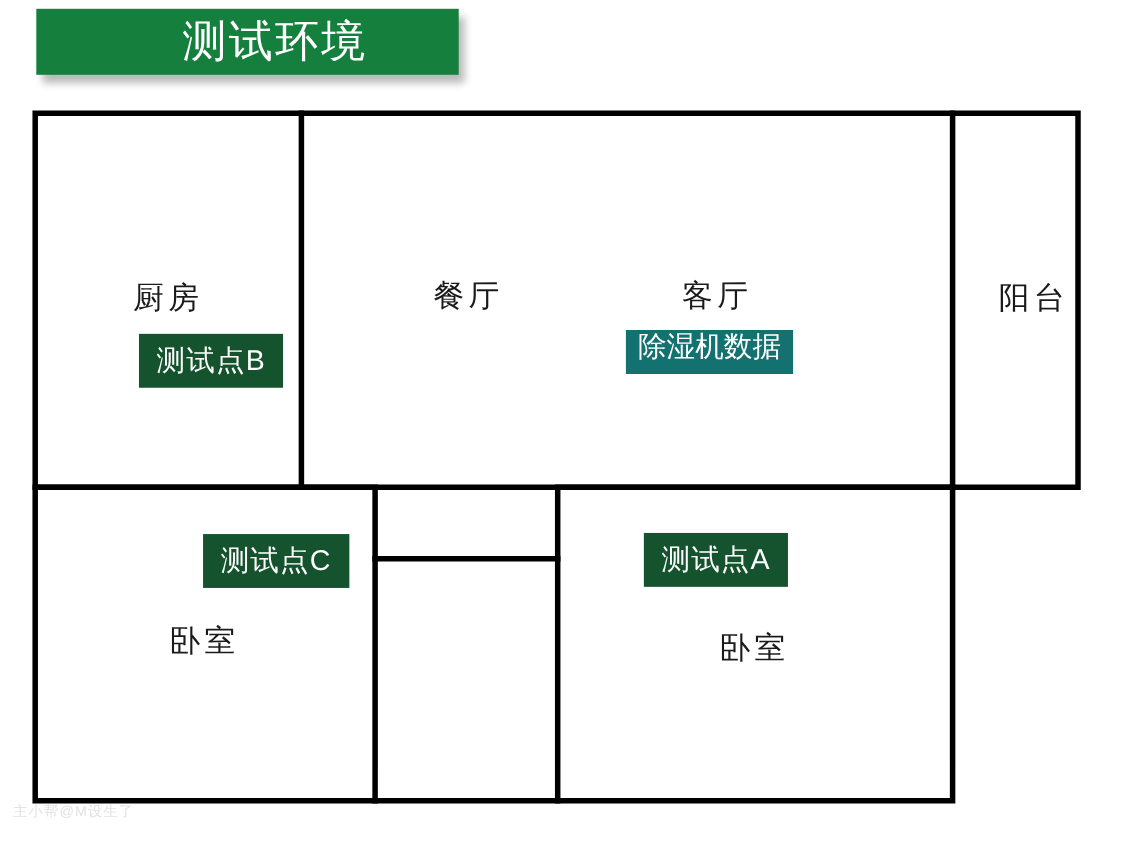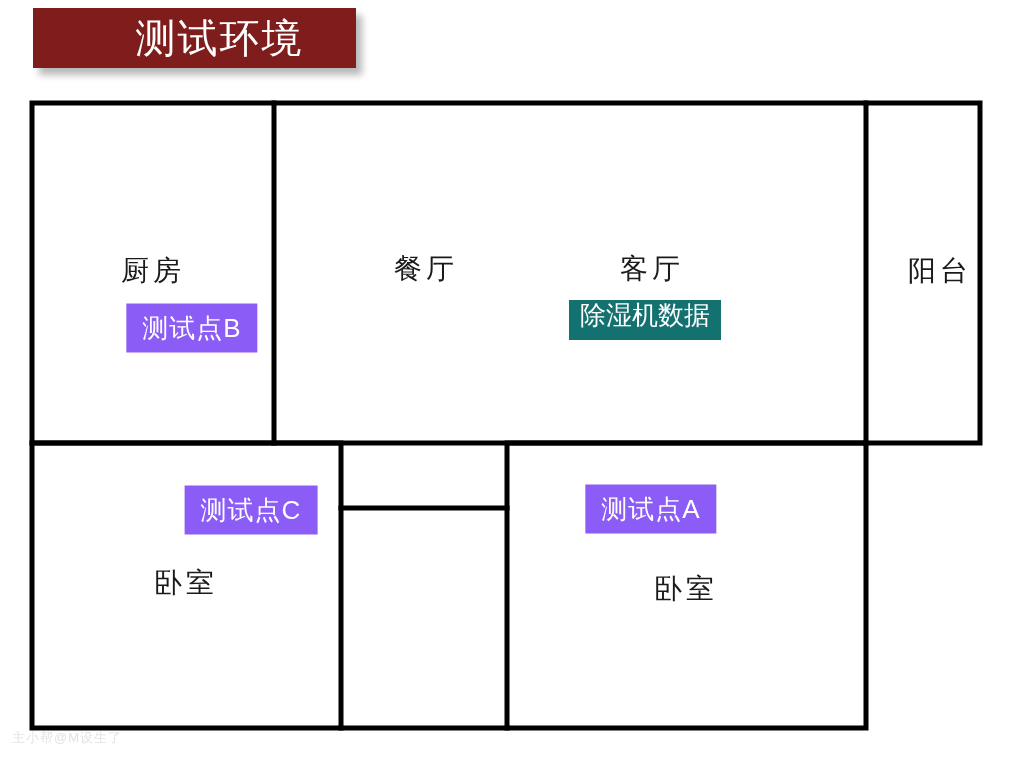--- a/index.html
+++ b/index.html
@@ -20,23 +20,23 @@
     left: 0; top: 0;
     width: 1036px;
     height: 765px;
   }
 
   
   .title-banner {
     position: absolute;
     left: 33px;
     top: 8px;
-    width: 323px;
+    width: 384px;
     height: 60px;
-    background: #7f1d1d;
+    background: #15803d;
     box-shadow: 6px 7px 7px rgba(0,0,0,0.28);
     display: flex;
     align-items: center;
     justify-content: center;
   }
   .title-banner .title-text {
     color: #ffffff;
     font-size: 40px;
     line-height: 1;
     letter-spacing: 2px;
@@ -68,21 +68,21 @@
     font-size: 28px;
     line-height: 1;
     letter-spacing: 4px;
     white-space: nowrap;
     transform: translate(-50%, -50%);
   }
 
   
   .point-tag {
     position: absolute;
-    background: #8b5cf6;
+    background: #14532d;
     color: #ffffff;
     font-size: 26px;
     line-height: 1;
     letter-spacing: 1px;
     white-space: nowrap;
     padding: 11px 16px 12px 16px;
     transform: translate(-50%, -50%);
   }
   .device-tag {
     position: absolute;

